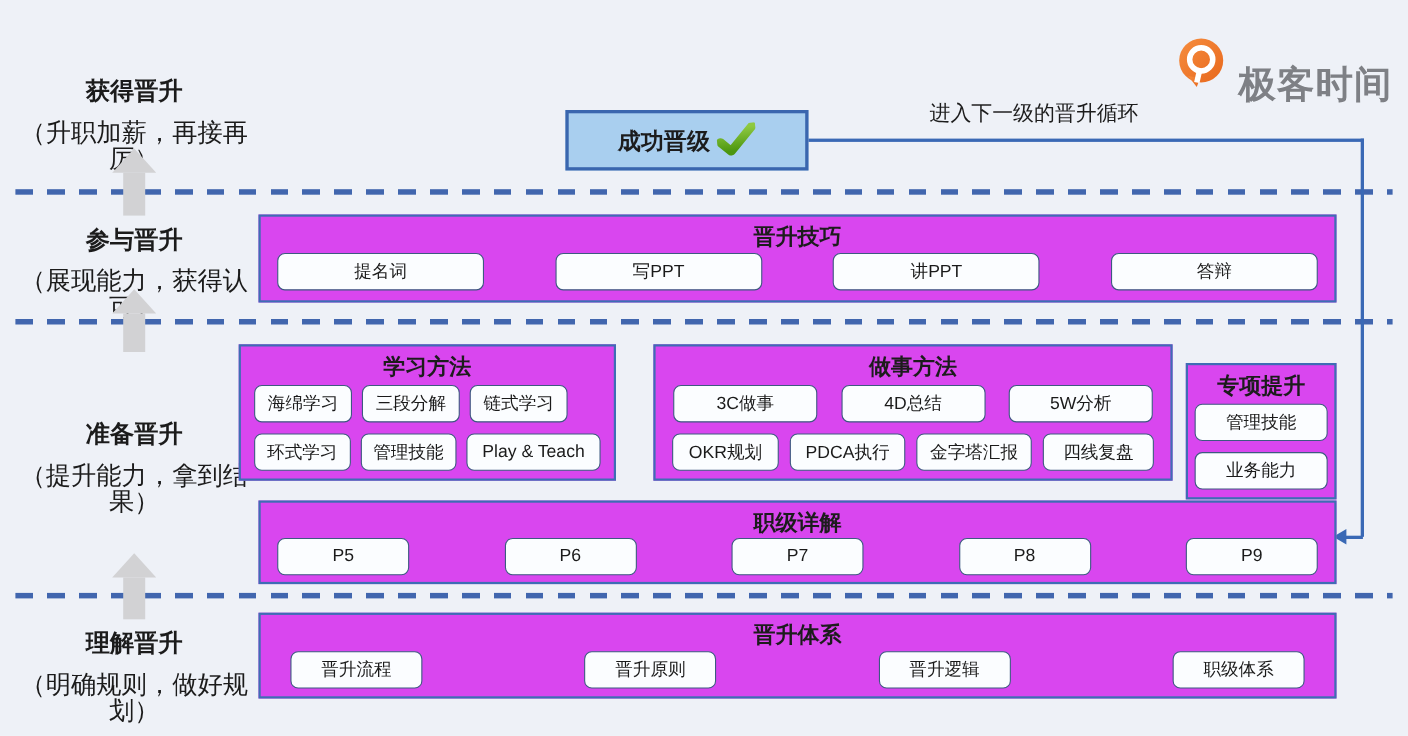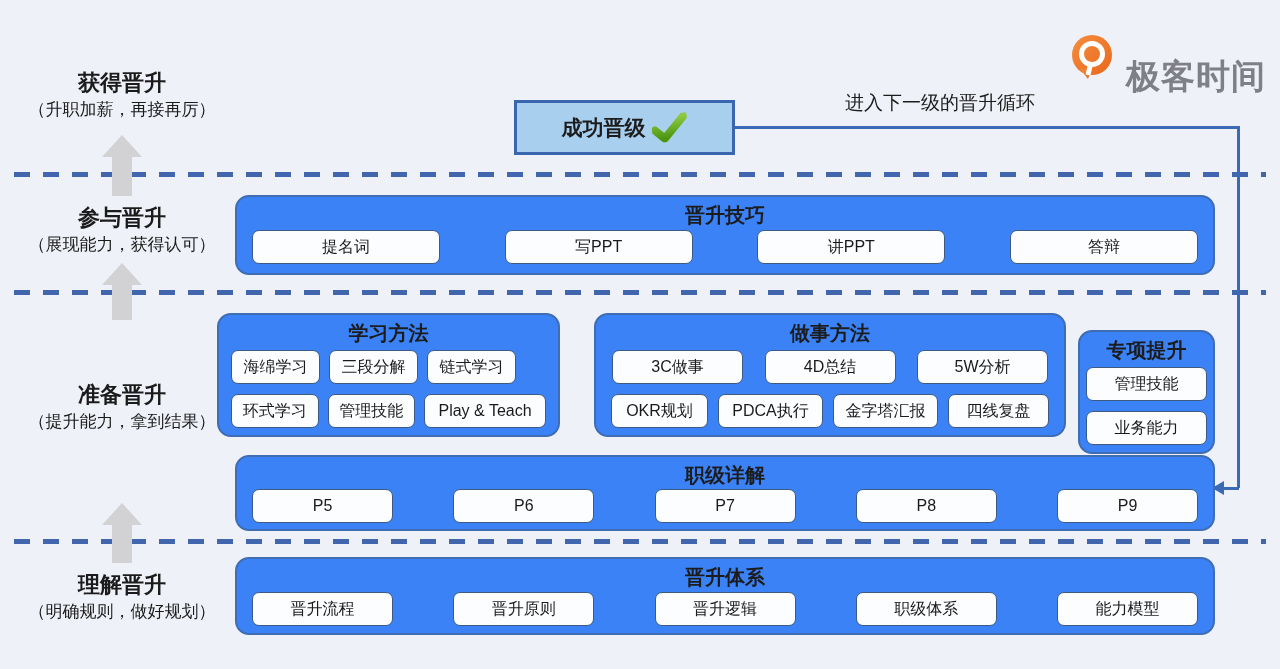--- a/index.html
+++ b/index.html
@@ -12,21 +12,21 @@
   .logo-icon svg { display:block; }
   .logo-text { font-size:34px; font-weight:600; color:#7e8085; letter-spacing:1px;margin-top:40px; }
 
   
   .dash { position:absolute; left:14px; width:1252px; height:5px;
           background:repeating-linear-gradient(90deg,#4166ae 0 16px,transparent 16px 29px); }
 
   
   .stage { position:absolute; left:0; width:244px; text-align:center; color:#1b1b1b; }
   .stage-title { font-size:22px; font-weight:700; line-height:26px; }
-  .stage-sub { font-size:17px; line-height:24px; margin-top:2px; }
+  .stage-sub { font-size:23px; line-height:24px; margin-top:12px; }
 
   
   .uparrow { position:absolute; left:102px; width:40px; }
   .uparrow .head { width:0; height:0; border-left:20px solid transparent; border-right:20px solid transparent;
                    border-bottom:22px solid #d2d2d4; }
   .uparrow .shaft { width:20px; margin:0 auto; background:#d2d2d4; }
 
   
   .success { position:absolute; left:514px; top:100px; width:221px; height:55px;
              background:#a9cfef; border:3px solid #3a66ae; display:flex; align-items:center; justify-content:center; gap:6px; }
@@ -34,31 +34,31 @@
   .check { transform:rotate(-6deg); margin-top:4px; }
 
   
   .line { position:absolute; background:#3a69b5; }
   .arrowhead-left { position:absolute; width:0; height:0;
                     border-top:7px solid transparent; border-bottom:7px solid transparent;
                     border-right:12px solid #3a69b5; }
   .loop-label { position:absolute; left:845px; top:90px; font-size:19px; color:#1c1c1c; }
 
   
-  .band { position:absolute; background:#3b82f6; border:2.5px solid #3e6db4; border-radius:14px; }
+  .band { position:absolute; background:#d946ef; border:2.5px solid #3e6db4; border-radius:0; }
   .band-title { position:absolute; top:5px; left:0; width:100%; text-align:center;
                 font-size:20px; font-weight:600; color:#1c1c1c; }
   .row { position:absolute; left:0; right:0; display:flex; }
   .pill { height:34px; background:#fbfdff; border:1.5px solid #3d5a80; border-radius:7px;
           display:flex; align-items:center; justify-content:center; font-size:16px; color:#1a1a1a; }
 
   .row-between { justify-content:space-between; }
   .row-left { justify-content:flex-start; gap:9px; }
 
-  .w188{width:188px} .w141{width:141px} .w131{width:131px} .w124{width:124px}
+  .w188{width:188px} .w141{width:120px} .w131{width:131px} .w124{width:124px}
   .w121{width:121px} .w105{width:105px} .w101{width:101px} .w97{width:97px} .w89{width:89px}
 </style>
 </head>
 <body>
 
 <div class="canvas">
 
   <div class="logo">
     <span class="logo-icon">
       <svg width="48" height="48" viewBox="0 0 48 48">
@@ -187,22 +187,21 @@
       <div class="pill w141">P5</div>
       <div class="pill w141">P6</div>
       <div class="pill w141">P7</div>
       <div class="pill w141">P8</div>
       <div class="pill w141">P9</div>
     </div>
   </div>
 
   <div class="band" style="left:235px;top:557px;width:980px;height:78px">
     <div class="band-title">晋升体系</div>
-    <div class="row row-between" style="top:33px;padding:0 15px">
+    <div class="row row-between" style="top:33px;padding:0 27px">
       <div class="pill w141">晋升流程</div>
       <div class="pill w141">晋升原则</div>
       <div class="pill w141">晋升逻辑</div>
       <div class="pill w141">职级体系</div>
-      <div class="pill w141">能力模型</div>
     </div>
   </div>
 
 </div>
 
 </body></html>

